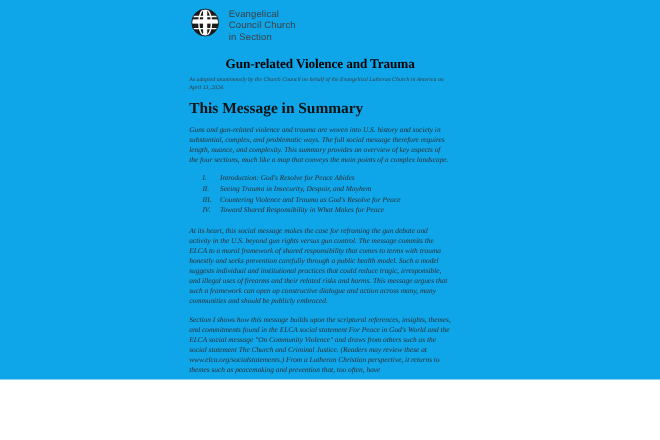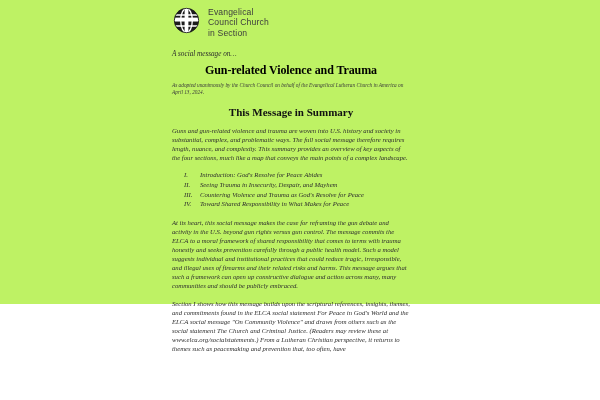--- a/index.html
+++ b/index.html
@@ -12,22 +12,22 @@
     width: 600px;
     height: 400px;
     overflow: hidden;
     font-family: "Liberation Serif", serif;
     color: #1a1a1a;
   }
 
   .page {
     position: relative;
     width: 600px;
-    height: 304px;
-    background: #bef264;
+    height: 345px;
+    background: #0ea5e9;
     box-sizing: border-box;
   }
 
   
   .masthead {
     display: flex;
     align-items: flex-start;
     gap: 7px;
     position: absolute;
     left: 172px;
@@ -79,24 +79,23 @@
   .adopted {
     font-size: 5.3px;
     line-height: 7px;
     font-style: italic;
     color: #3a3a3a;
     margin: 0 0 11px 0;
     text-align: left;
   }
 
   .section-head {
-    font-size: 11px;
+    font-size: 14px;
     line-height: 10px;
     font-weight: bold;
-    text-align: center;
     color: #111111;
     margin: 0 0 9px 0;
   }
 
   .body-par {
     font-size: 6.7px;
     line-height: 9.1px;
     font-style: italic;
     color: #2d2d2d;
     margin: 0 0 8px 0;
@@ -151,21 +150,20 @@
     </svg>
     <div class="logo-wordmark">
       <span>Evangelical</span>
       <span>Council Church</span>
       <span>in Section</span>
     </div>
   </div>
 
   <div class="col">
 
-    <p class="kicker">A social message on…</p>
 
     <h1 class="doc-title">Gun-related Violence and Trauma</h1>
 
     <p class="adopted">As adopted unanimously by the Church Council on behalf of the Evangelical Lutheran Church in America on April 13, 2024.</p>
 
     <h2 class="section-head">This Message in Summary</h2>
 
     <p class="body-par">Guns and gun-related violence and trauma are woven into U.S. history and society in substantial, complex, and problematic ways. The full social message therefore requires length, nuance, and complexity. This summary provides an overview of key aspects of the four sections, much like a map that conveys the main points of a complex landscape.</p>
 
     <ol class="roman-list">

